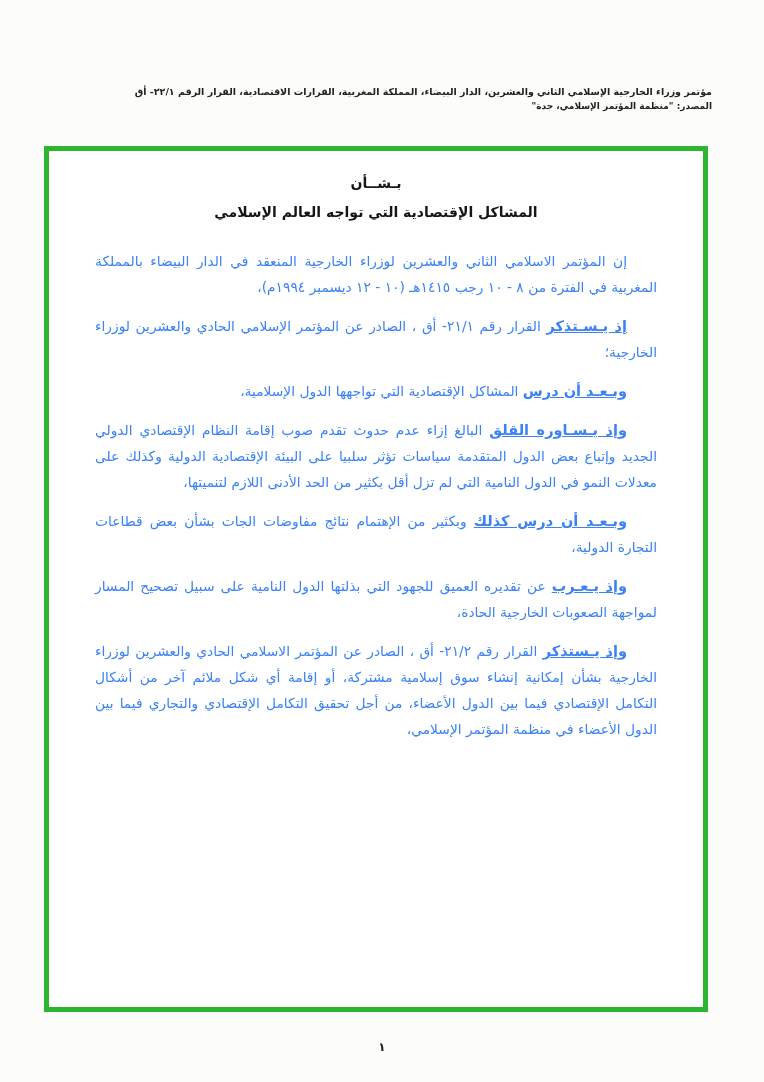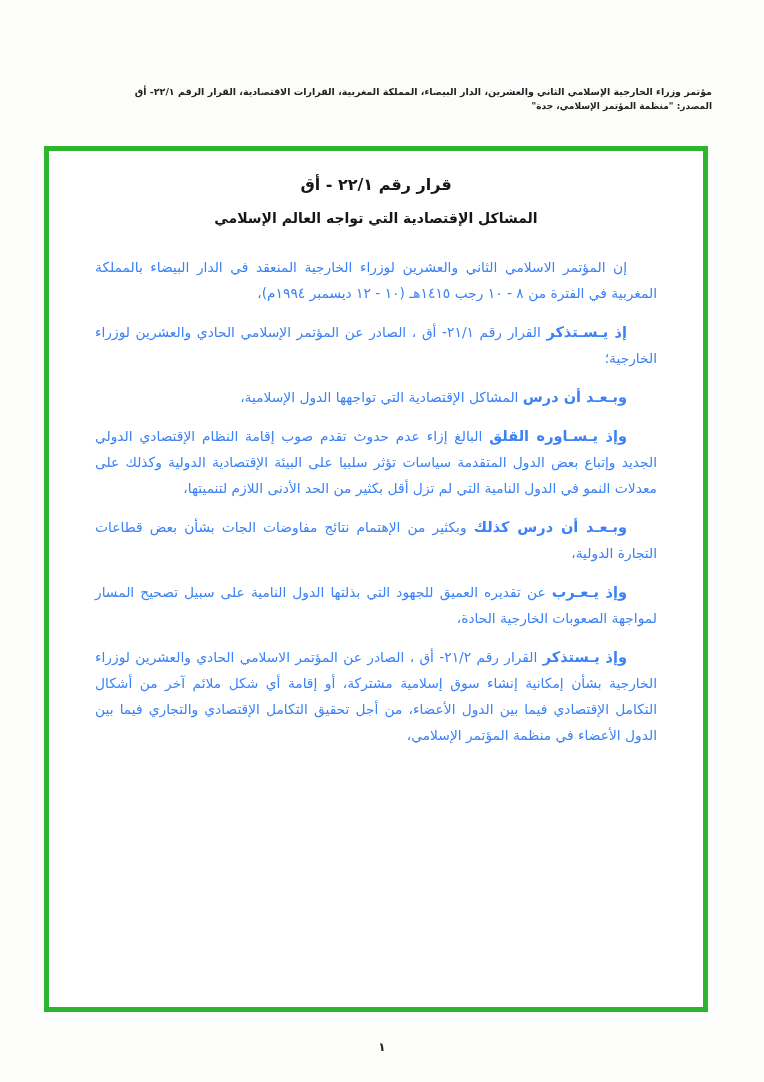--- a/index.html
+++ b/index.html
@@ -69,20 +69,21 @@
     text-align: justify;
     font-size: 13.8px;
     line-height: 26px;
     margin: 0 0 13px 0;
     text-indent: 30px;
     color: #3b82f6;
   }
   .para .lead {
     font-weight: bold;
     font-size: 14.5px;
+    text-decoration: underline;
   }
   .page-number {
     position: absolute;
     bottom: 28px;
     left: 0;
     right: 0;
     text-align: center;
     font-size: 12px;
     font-weight: bold;
     color: #222;
@@ -95,21 +96,21 @@
 
   <div class="source-header" dir="rtl">
     <div class="src-line1">مؤتمر وزراء الخارجية الإسلامي الثاني والعشرين، الدار البيضاء، المملكة المغربية، القرارات الاقتصادية، القرار الرقم ٢٢/١- أق</div>
     <div class="src-line2">المصدر: "منظمة المؤتمر الإسلامي، جدة"</div>
   </div>
 
   <div class="frame" style="border-color: rgb(45, 181, 45);">
     <div class="frame-inner" dir="rtl">
 
       <div class="doc-title">
-        <div class="title-line1">قرار رقم ٢٢/١ - أق</div>
+        <div class="title-line2">بـشــأن</div>
         <div class="title-line3">المشاكل الإقتصادية التي تواجه العالم الإسلامي</div>
       </div>
 
       <p class="para"><span class="lead"></span><span>إن المؤتمر الاسلامي الثاني والعشرين لوزراء الخارجية المنعقد في الدار البيضاء بالمملكة المغربية في الفترة من ٨ - ١٠ رجب ١٤١٥هـ (١٠ - ١٢ ديسمبر ١٩٩٤م)،</span></p>
 
       <p class="para"><span class="lead">إذ يـسـتذكر</span><span> القرار رقم ٢١/١- أق ، الصادر عن المؤتمر الإسلامي الحادي والعشرين لوزراء الخارجية؛</span></p>
 
       <p class="para"><span class="lead">وبـعـد أن درس</span><span> المشاكل الإقتصادية التي تواجهها الدول الإسلامية،</span></p>
 
       <p class="para"><span class="lead">وإذ يـسـاوره القلق</span><span> البالغ إزاء عدم حدوث تقدم صوب إقامة النظام الإقتصادي الدولي الجديد وإتباع بعض الدول المتقدمة سياسات تؤثر سلبيا على البيئة الإقتصادية الدولية وكذلك على معدلات النمو في الدول النامية التي لم تزل أقل بكثير من الحد الأدنى اللازم لتنميتها،</span></p>

